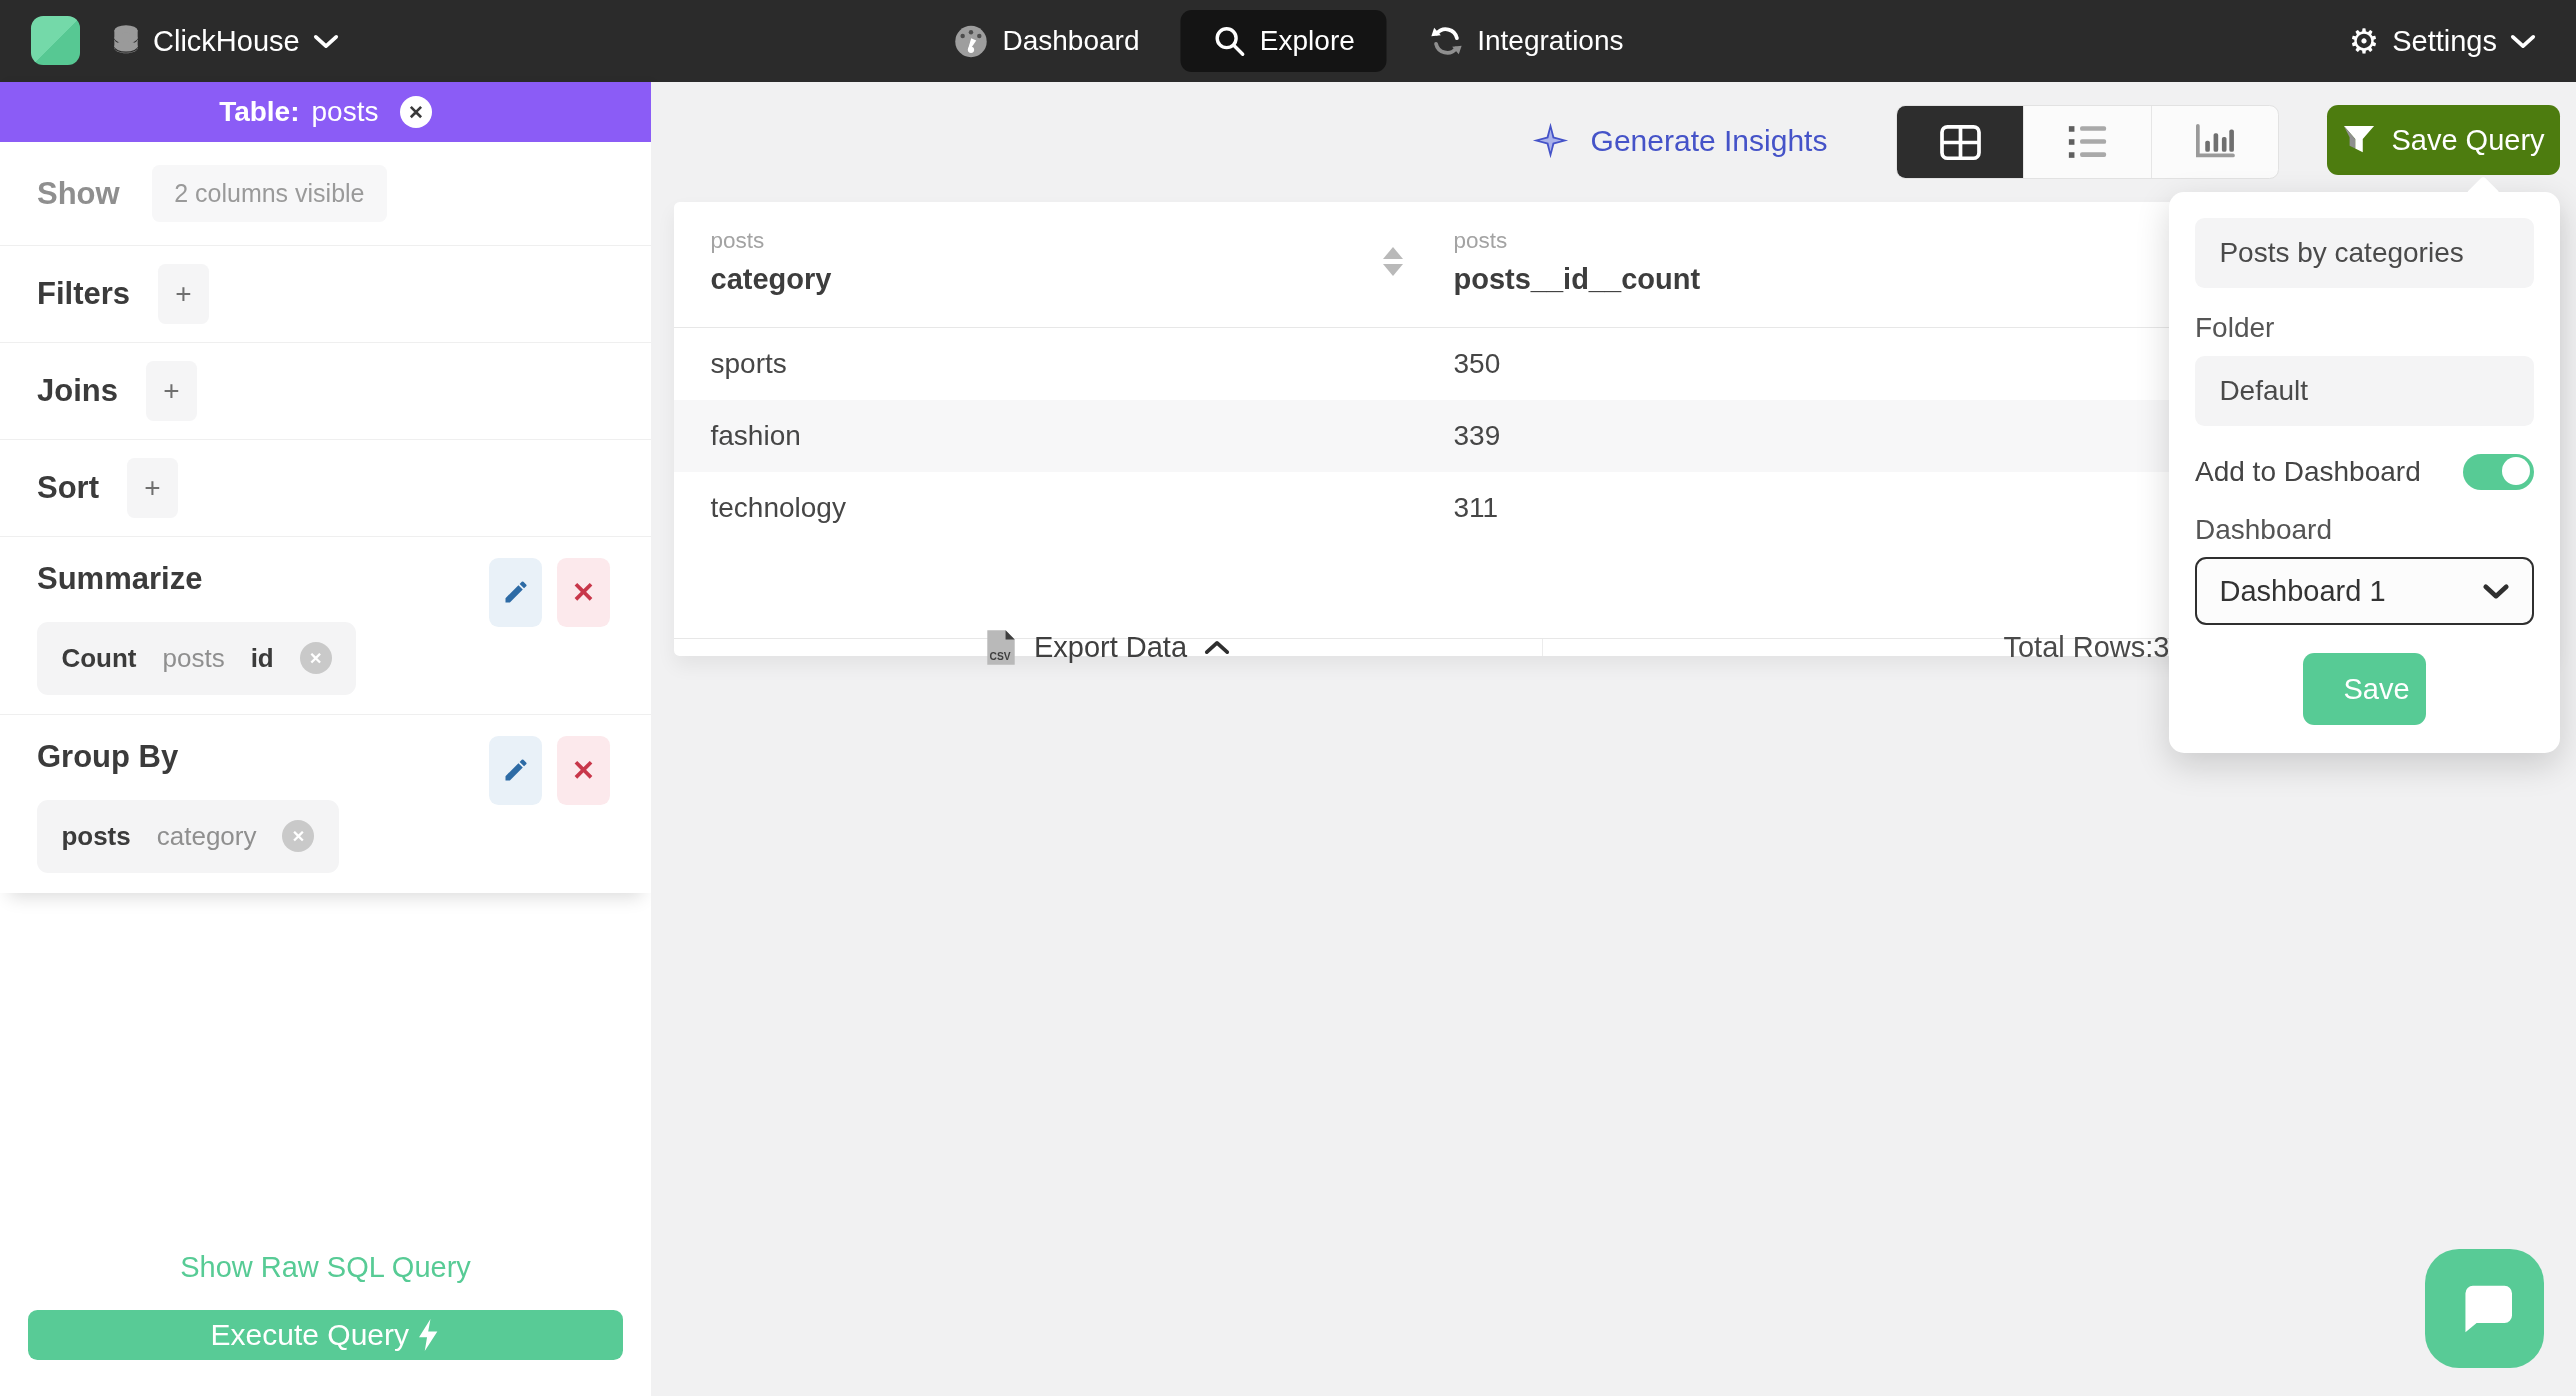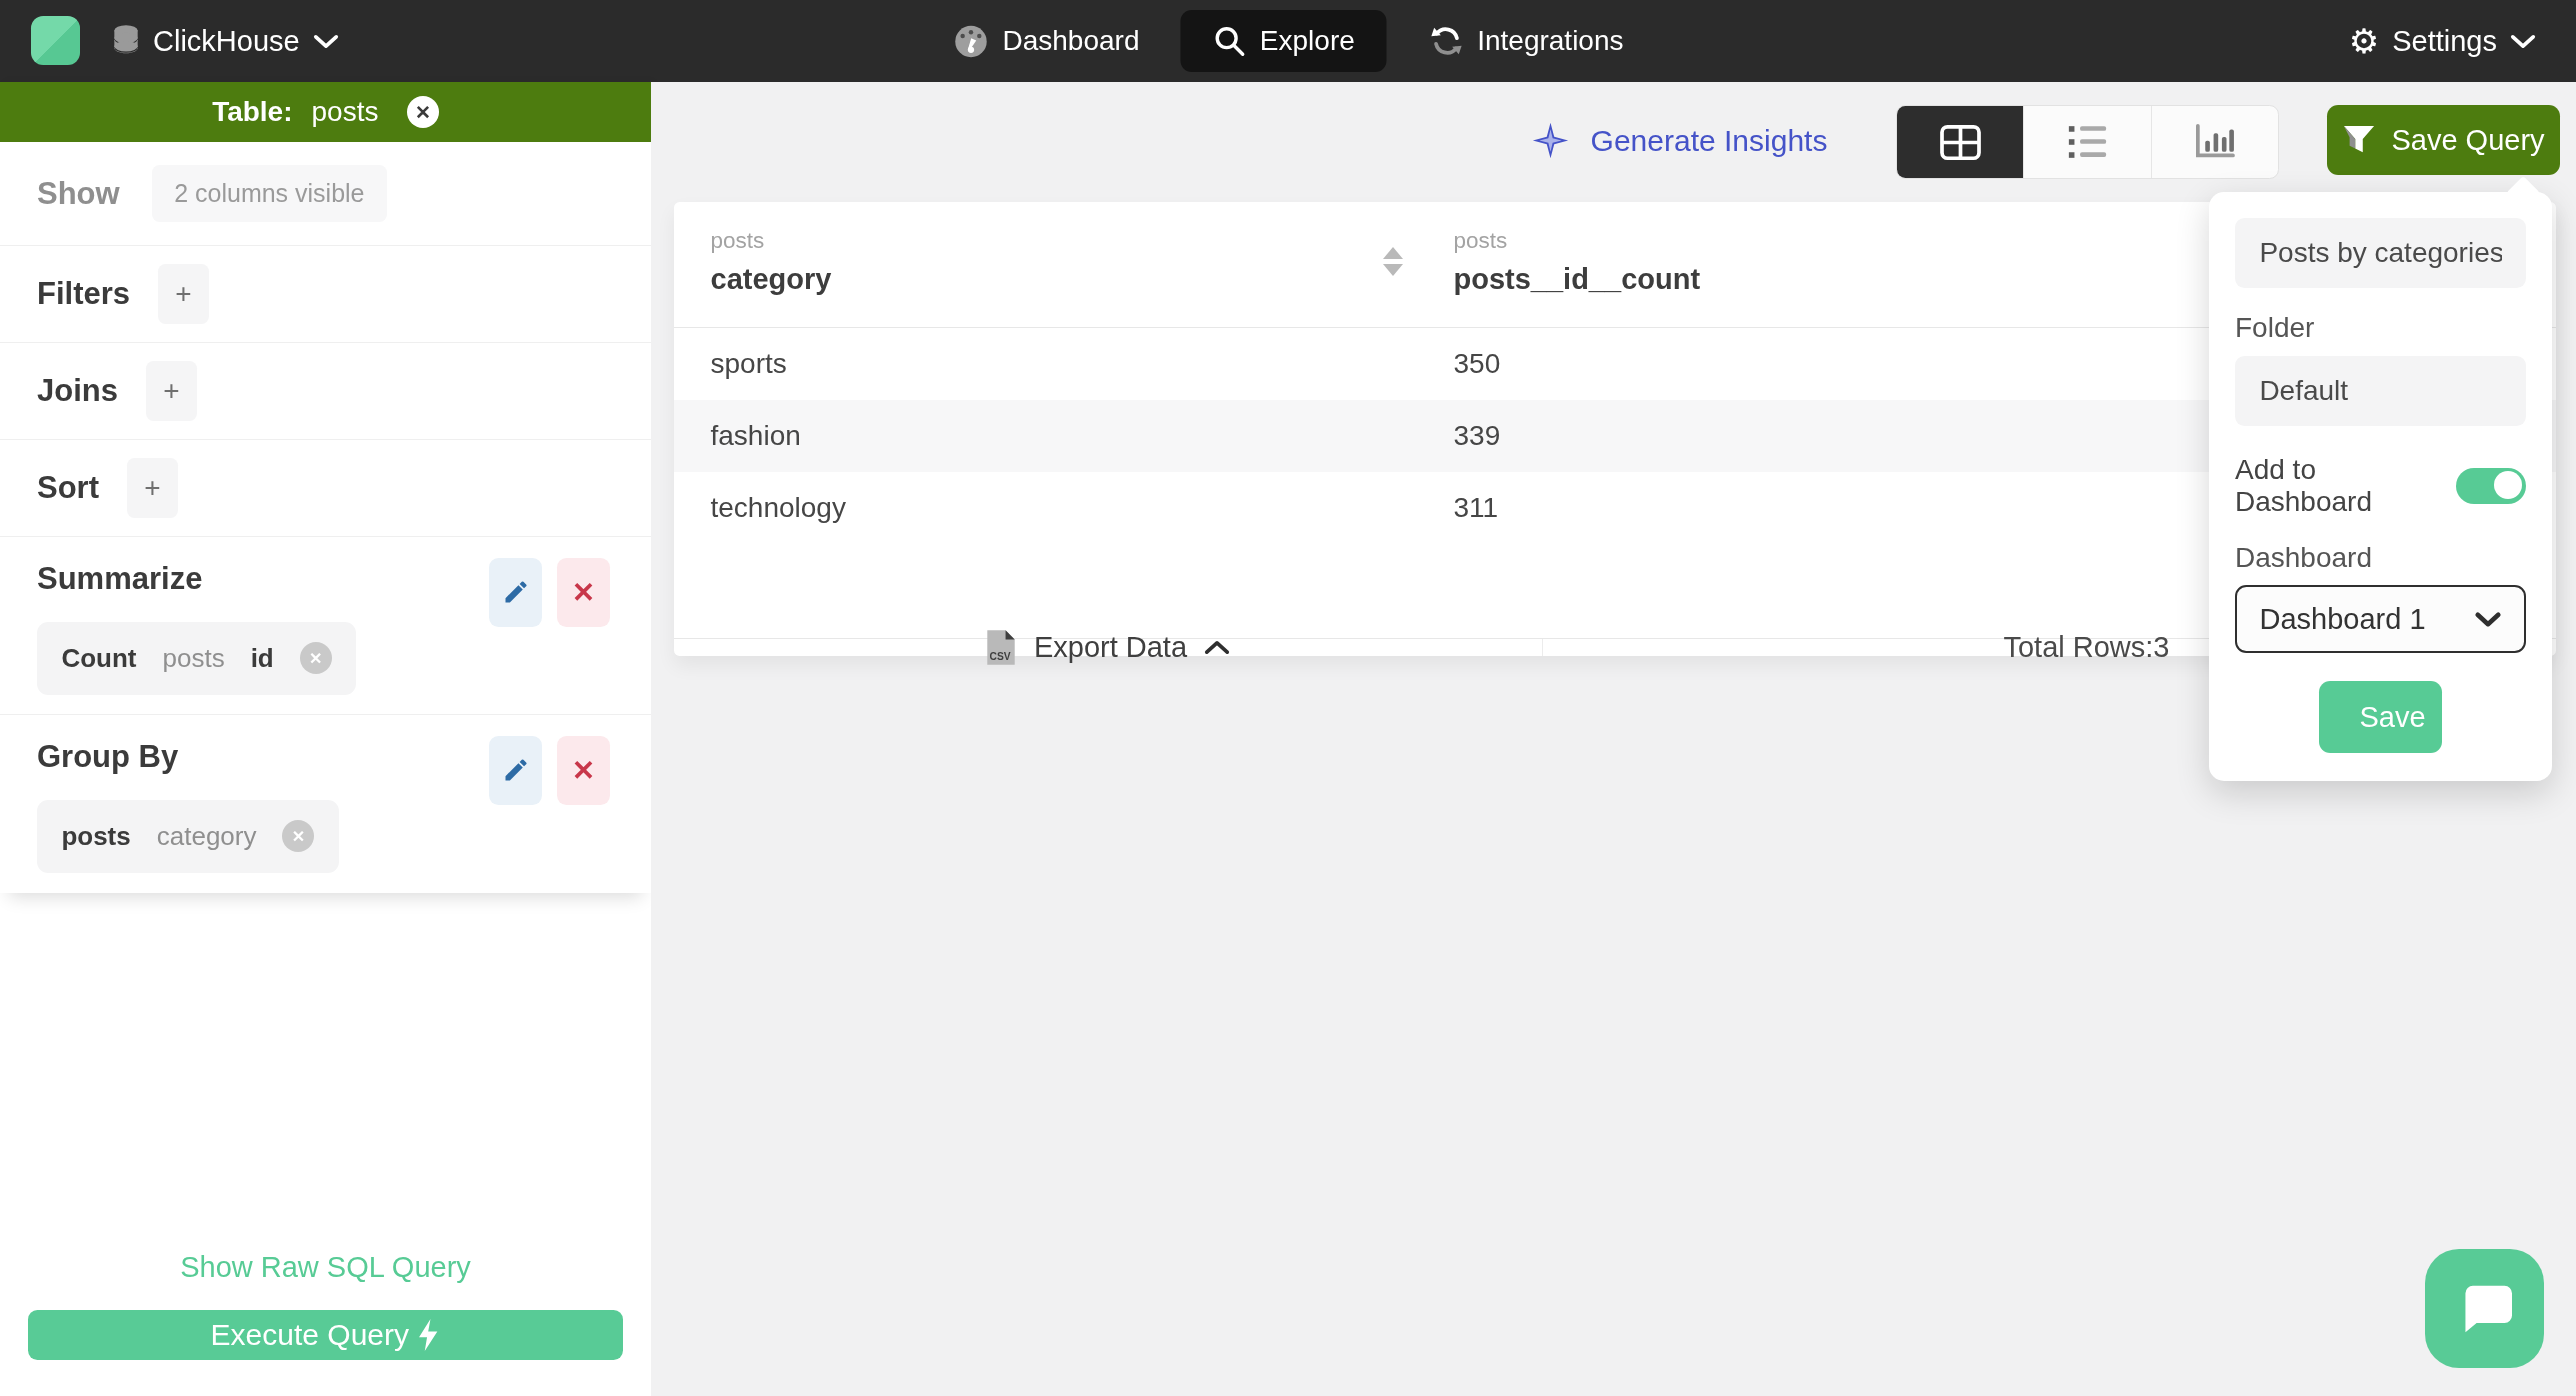--- a/index.html
+++ b/index.html
@@ -18,22 +18,22 @@
   .nav-item { display:flex; align-items:center; gap:13px; color:#fff; font-size:28px;
               height:62px; padding:0 17px; border-radius:11.2px; cursor:pointer; }
   .nav-item.active { background:#141414; padding:0 32px; }
   .settings { position:absolute; right:40px; top:0; height:82px; display:flex; align-items:center; gap:13px;
               color:#fff; font-size:29px; cursor:pointer; }
   .gear { font-size:34px; line-height:1; color:#fff; }
 
   
   .sidebar { position:absolute; left:0; top:82px; width:651px; height:1314px; background:#fff;
              box-shadow:3.7px 0 9.4px rgba(0,0,0,.04); }
-  .sb-header { height:60px; background:#4d7c0f; color:#fff; display:flex; align-items:center;
-               justify-content:center; gap:19px; font-size:28px; }
+  .sb-header { height:60px; background:#8b5cf6; color:#fff; display:flex; align-items:center;
+               justify-content:center; gap:12px; font-size:28px; }
   .sb-header b { font-weight:bold; }
   .x-badge { width:32px; height:32px; border-radius:50%; background:#fff; color:#3a3a3a;
              display:flex; align-items:center; justify-content:center; font-size:19px; font-weight:bold;
              margin-left:9.4px; cursor:pointer; }
   .builder { box-shadow:0 13px 17px -9.4px rgba(0,0,0,.14); }
   .sec { display:flex; align-items:center; padding-left:37px; border-bottom:0.9px solid #efefef; position:relative; }
   .sec-show { height:104px; }
   .sec-mid  { height:97px; }
   .sec-big  { height:178px; flex-direction:column; align-items:flex-start; justify-content:flex-start; padding-top:24.4px; }
   .lbl-gray { color:#8f8f8f; font-weight:bold; font-size:31px; }
@@ -85,22 +85,22 @@
   .trow { height:72px; display:grid; grid-template-columns:743px 1fr; align-items:center; font-size:28px; color:#464646; }
   .trow > div { padding-left:37px; }
   .trow.alt { background:#f7f7f8; }
   .tfoot { position:absolute; left:0; right:0; bottom:0; top:436px; border-top:0.9px solid #e7e7e7; display:flex; }
   .tf-left { width:869px; border-right:0.9px solid #ececec; display:flex; align-items:center;
              justify-content:center; gap:17px; font-size:29px; color:#3f3f3f; cursor:pointer; }
   .tf-right { flex:1; display:flex; align-items:center; justify-content:flex-end;
               padding-right:386px; font-size:29px; color:#4a4a4a; }
 
   
-  .popover { position:absolute; left:1518px; top:110px; width:343px; background:#fff; border-radius:15px;
-             box-shadow:0 11.2px 34px rgba(0,0,0,.16); padding:26px 26px 28px 26px; z-index:5;margin-left:40px; }
+  .popover { position:absolute; left:1518px; top:110px; width:391px; background:#fff; border-radius:15px;
+             box-shadow:0 11.2px 34px rgba(0,0,0,.16); padding:26px 26px 28px 26px; z-index:5; }
   .caret { position:absolute; left:302px; top:-11.2px; width:24.4px; height:24.4px; background:#fff;
            transform:rotate(45deg); border-radius:3.7px; }
   .pop-input { width:100%; height:70px; background:#f4f4f5; border:none; border-radius:9.4px;
                padding:0 24.4px; font-size:28px; color:#4a4a4a; font-family:"Liberation Sans", sans-serif; }
   .pop-label { margin-top:24.4px; margin-bottom:11.2px; font-size:28px; color:#555; }
   .atd-row { margin-top:28px; display:flex; align-items:center; justify-content:space-between; }
   .atd-label { font-size:28px; color:#444; }
   .toggle { width:71px; height:36px; border-radius:18px; background:#57cb95; position:relative; cursor:pointer; }
   .knob { position:absolute; right:3.7px; top:3.7px; width:28px; height:28px; border-radius:50%; background:#fff; }
   .dash-select { margin-top:7.5px; height:68px; border:2.8px solid #2f2f2f; border-radius:11.2px; background:#fcfcfc;

